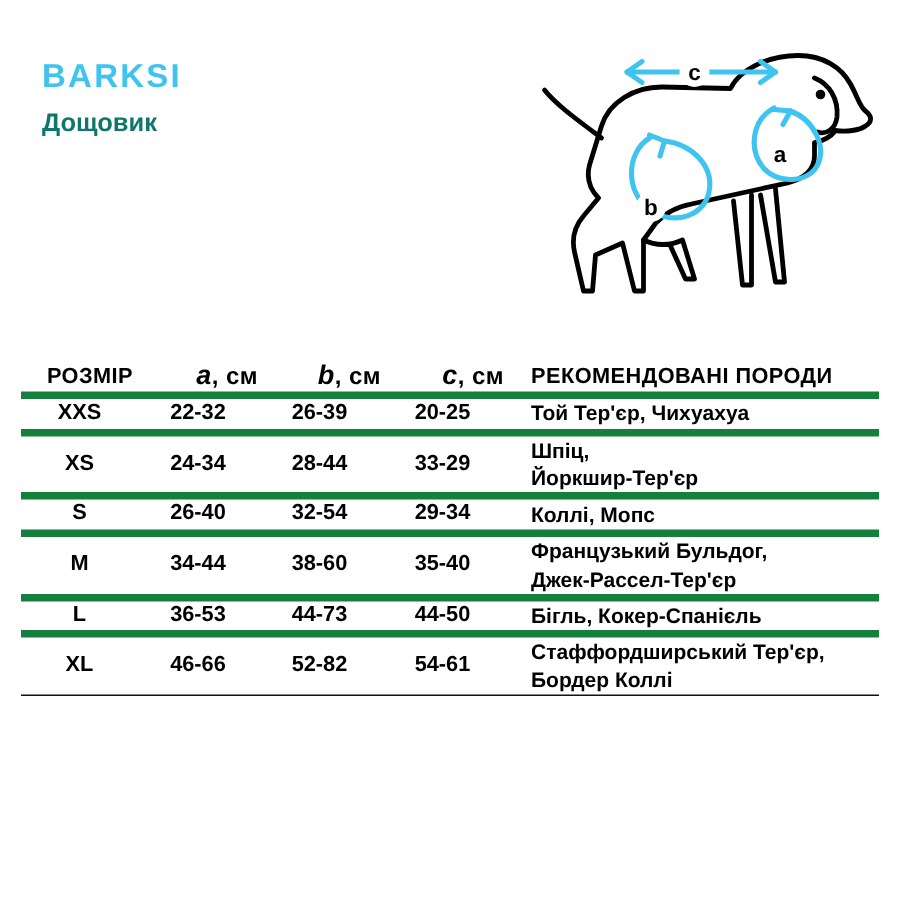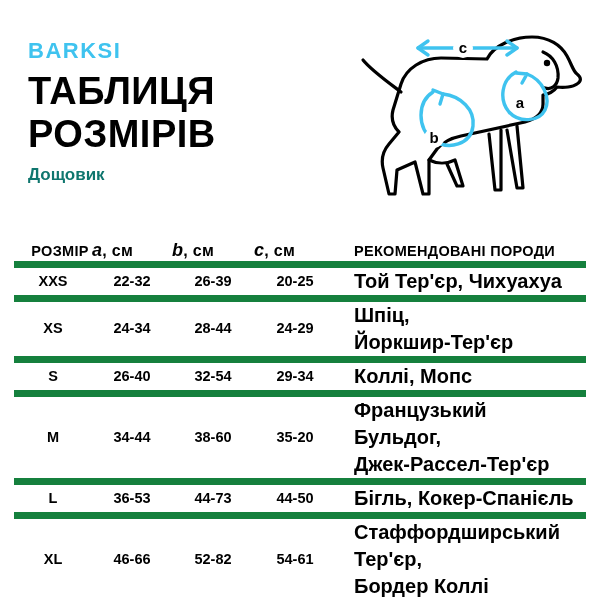--- a/index.html
+++ b/index.html
@@ -69,32 +69,32 @@
     left: 14px;
     top: 240px;
     width: 572px;
   }
   table.sizes {
     border-collapse: collapse;
     width: 572px;
     table-layout: fixed;
   }
   table.sizes th, table.sizes td {
-    border-top: 7px solid #15803d;
+    border-top: 5px solid #15803d;
     border-bottom: 1px solid #111;
     padding: 0;
   }
   table.sizes thead th {
     border-top: none;
   }
   .hdr-row th {
     font-size: 14.5px;
     font-weight: bold;
     padding: 13px 0 13px 0;
-    text-align: left;
+    text-align: right;
     letter-spacing: 0.3px;
   }
   .hdr-row th.col-size {
     text-align: center;
     padding-left: 14px;
   }
   .hdr-row th.col-breeds {
     text-align: left;
     padding-left: 18px;
     margin-top: 17px;
@@ -114,39 +114,35 @@
     padding: 11px 0;
     line-height: 1.35;
   }
   tbody td.col-size {
     text-align: center;
   }
   tbody td.col-breeds {
     text-align: left;
     padding-left: 18px;
     padding-right: 8px;
-    font-size: 20px;
+    font-size: 14px;
   }
   .col-w-size { width: 78px; }
   .col-w-a { width: 80px; }
   .col-w-b { width: 82px; }
   .col-w-c { width: 82px; }
   .col-w-breeds { width: 250px; }
 </style>
 </head>
 <body>
 
 <div class="page">
 
   <div class="header">
     <div class="brand">BARKSI</div>
-    <h1 class="title">
-      <span>ТАБЛИЦЯ</span><br>
-      <span>РОЗМІРІВ</span>
-    </h1>
     <div class="subtitle">Дощовик</div>
   </div>
 
   <div class="illustration">
     <svg width="275" height="200" viewBox="0 0 275 200">
 
       <g fill="none" stroke="#000" stroke-width="3.2" stroke-linecap="round" stroke-linejoin="round">
         <path d="M176 41
                  C 183 27, 203 19, 221 19
                  C 238 19, 250 27, 256 38
@@ -238,35 +234,35 @@
           <td class="col-size">XXS</td>
           <td>22-32</td>
           <td>26-39</td>
           <td>20-25</td>
           <td class="col-breeds">Той Тер'єр, Чихуахуа</td>
         </tr>
         <tr>
           <td class="col-size">XS</td>
           <td>24-34</td>
           <td>28-44</td>
-          <td>24-29</td>
+          <td>33-29</td>
           <td class="col-breeds">Шпіц,<br>Йоркшир-Тер'єр</td>
         </tr>
         <tr>
           <td class="col-size">S</td>
           <td>26-40</td>
           <td>32-54</td>
           <td>29-34</td>
           <td class="col-breeds">Коллі, Мопс</td>
         </tr>
         <tr>
           <td class="col-size">M</td>
           <td>34-44</td>
           <td>38-60</td>
-          <td>35-20</td>
+          <td>35-40</td>
           <td class="col-breeds">Французький Бульдог,<br>Джек-Рассел-Тер'єр</td>
         </tr>
         <tr>
           <td class="col-size">L</td>
           <td>36-53</td>
           <td>44-73</td>
           <td>44-50</td>
           <td class="col-breeds">Бігль, Кокер-Спанієль</td>
         </tr>
         <tr>

